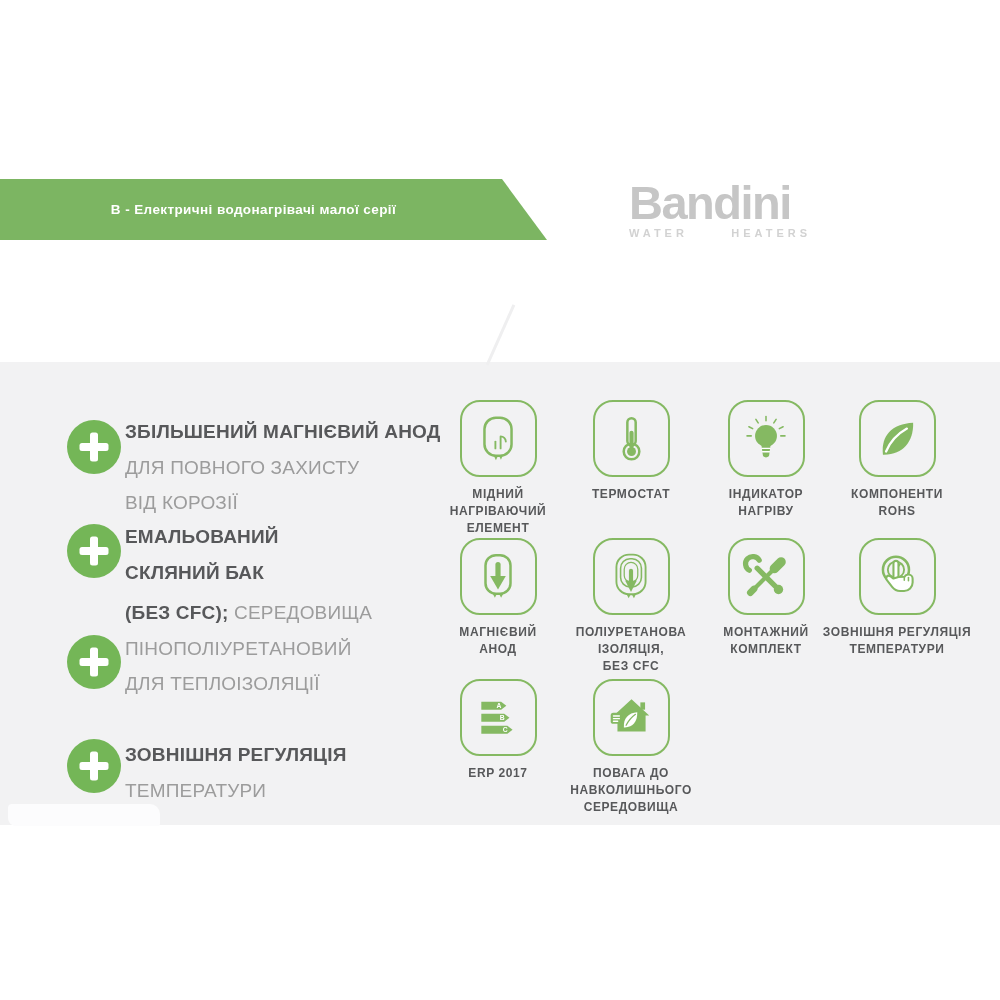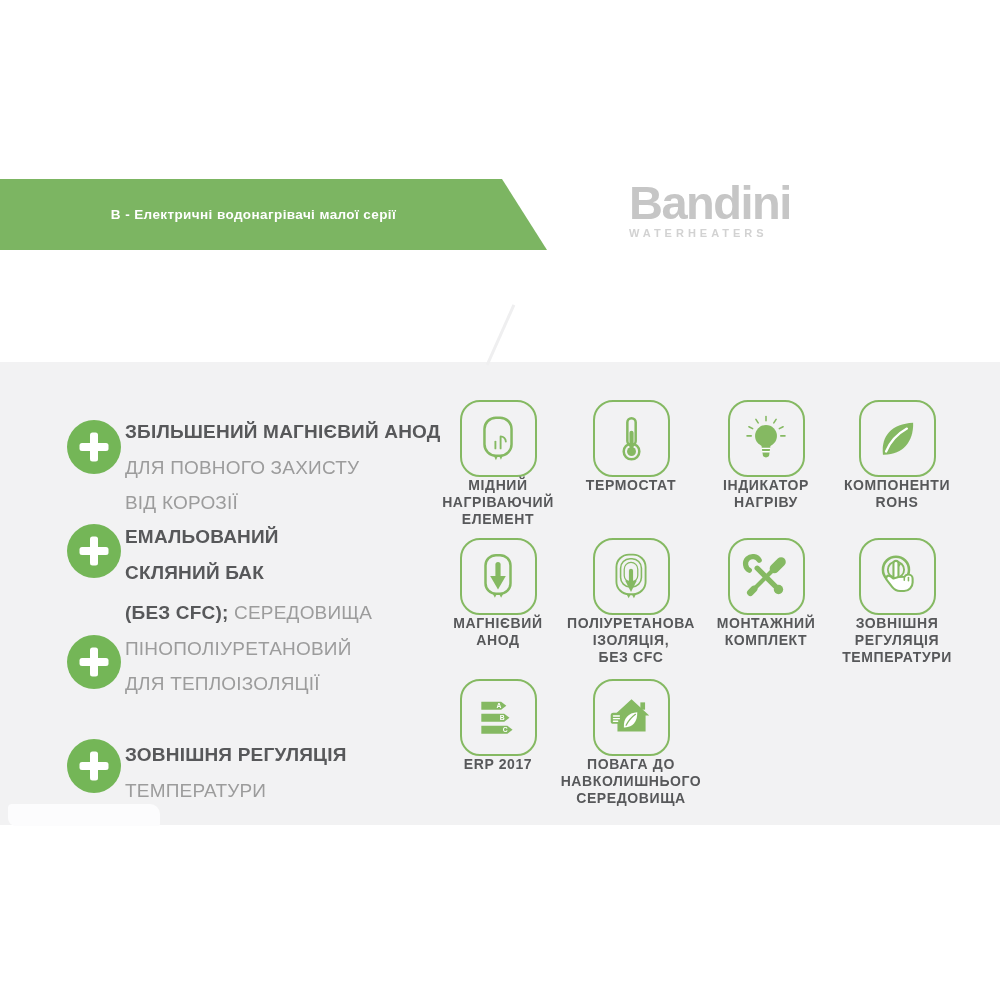--- a/index.html
+++ b/index.html
@@ -14,29 +14,29 @@
   }
   *{box-sizing:border-box;margin:0;padding:0}
   html,body{width:1000px;height:1000px;background:#fff;overflow:hidden;
     font-family:"Liberation Sans",sans-serif;}
   #page{position:relative;width:1000px;height:1000px;background:#fff}
 
   
   .gray-band{position:absolute;left:0;top:362px;width:1000px;height:463px;background:var(--bg-gray)}
 
   
-  .banner{position:absolute;left:0;top:179px;width:547px;height:71px;background:var(--banner-green);
+  .banner{position:absolute;left:0;top:179px;width:547px;height:61px;background:var(--banner-green);
     clip-path:polygon(0 0,502px 0,547px 100%,0 100%);
     display:flex;align-items:center;justify-content:center}
   .banner span{color:#fff;font-size:13.5px;font-weight:700;letter-spacing:.4px;padding-right:40px}
 
   
   .logo{position:absolute;left:629px;top:180px;width:182px}
   .logo .brand{font-size:47px;font-weight:700;color:var(--logo-gray);letter-spacing:-1.5px;line-height:46px}
-  .logo .sub{display:flex;margin-top:1px;color:var(--logo-sub-gray);
+  .logo .sub{display:flex;justify-content:space-between;margin-top:1px;color:var(--logo-sub-gray);
     font-size:11px;font-weight:700;letter-spacing:4px}
 
   
   .diag{position:absolute;left:499px;top:302px;width:3px;height:66px;background:#efeff0;transform:rotate(24deg)}
   .blob{position:absolute;left:8px;top:804px;width:152px;height:22px;background:#fcfcfd;border-radius:4px 10px 2px 8px}
 
   
   .plus{position:absolute;left:67px;width:54px;height:54px;border-radius:50%;background:var(--plus-green)}
   .plus::before,.plus::after{content:"";position:absolute;left:50%;top:50%;transform:translate(-50%,-50%);
     background:#fff;border-radius:2.5px}
@@ -52,21 +52,21 @@
     display:flex;align-items:center;justify-content:center;color:var(--icon-green)}
   svg.ic{width:50px;height:50px;display:block}
   .s{fill:none;stroke:currentColor;stroke-width:2.4;stroke-linecap:round;stroke-linejoin:round}
   .s2{fill:none;stroke:currentColor;stroke-width:1.8;stroke-linecap:round;stroke-linejoin:round}
   .s15{fill:none;stroke:currentColor;stroke-width:1.5;stroke-linecap:round;stroke-linejoin:round}
   .f{fill:currentColor;stroke:none}
   .w{fill:#fff;stroke:currentColor;stroke-width:2;stroke-linecap:round;stroke-linejoin:round}
   .ws{stroke:#fff;fill:none;stroke-width:1.4;stroke-linecap:round}
   .thick{fill:none;stroke:currentColor;stroke-width:5;stroke-linecap:round}
   .thick4{fill:none;stroke:currentColor;stroke-width:4;stroke-linecap:round}
-  .gl{font-size:14px;font-weight:700;color:var(--dark-text);line-height:17px;letter-spacing:.6px}
+  .gl{margin-top:9px;font-size:12px;font-weight:700;color:var(--dark-text);line-height:17px;letter-spacing:.6px}
   .erp-letter{fill:#fff;font-family:"Liberation Sans",sans-serif;font-size:6.5px;font-weight:700;text-anchor:middle}
 </style>
 </head>
 <body>
 
 <div id="page">
 
   <div class="gray-band"></div>
   <div class="diag"></div>
   <div class="blob"></div>

